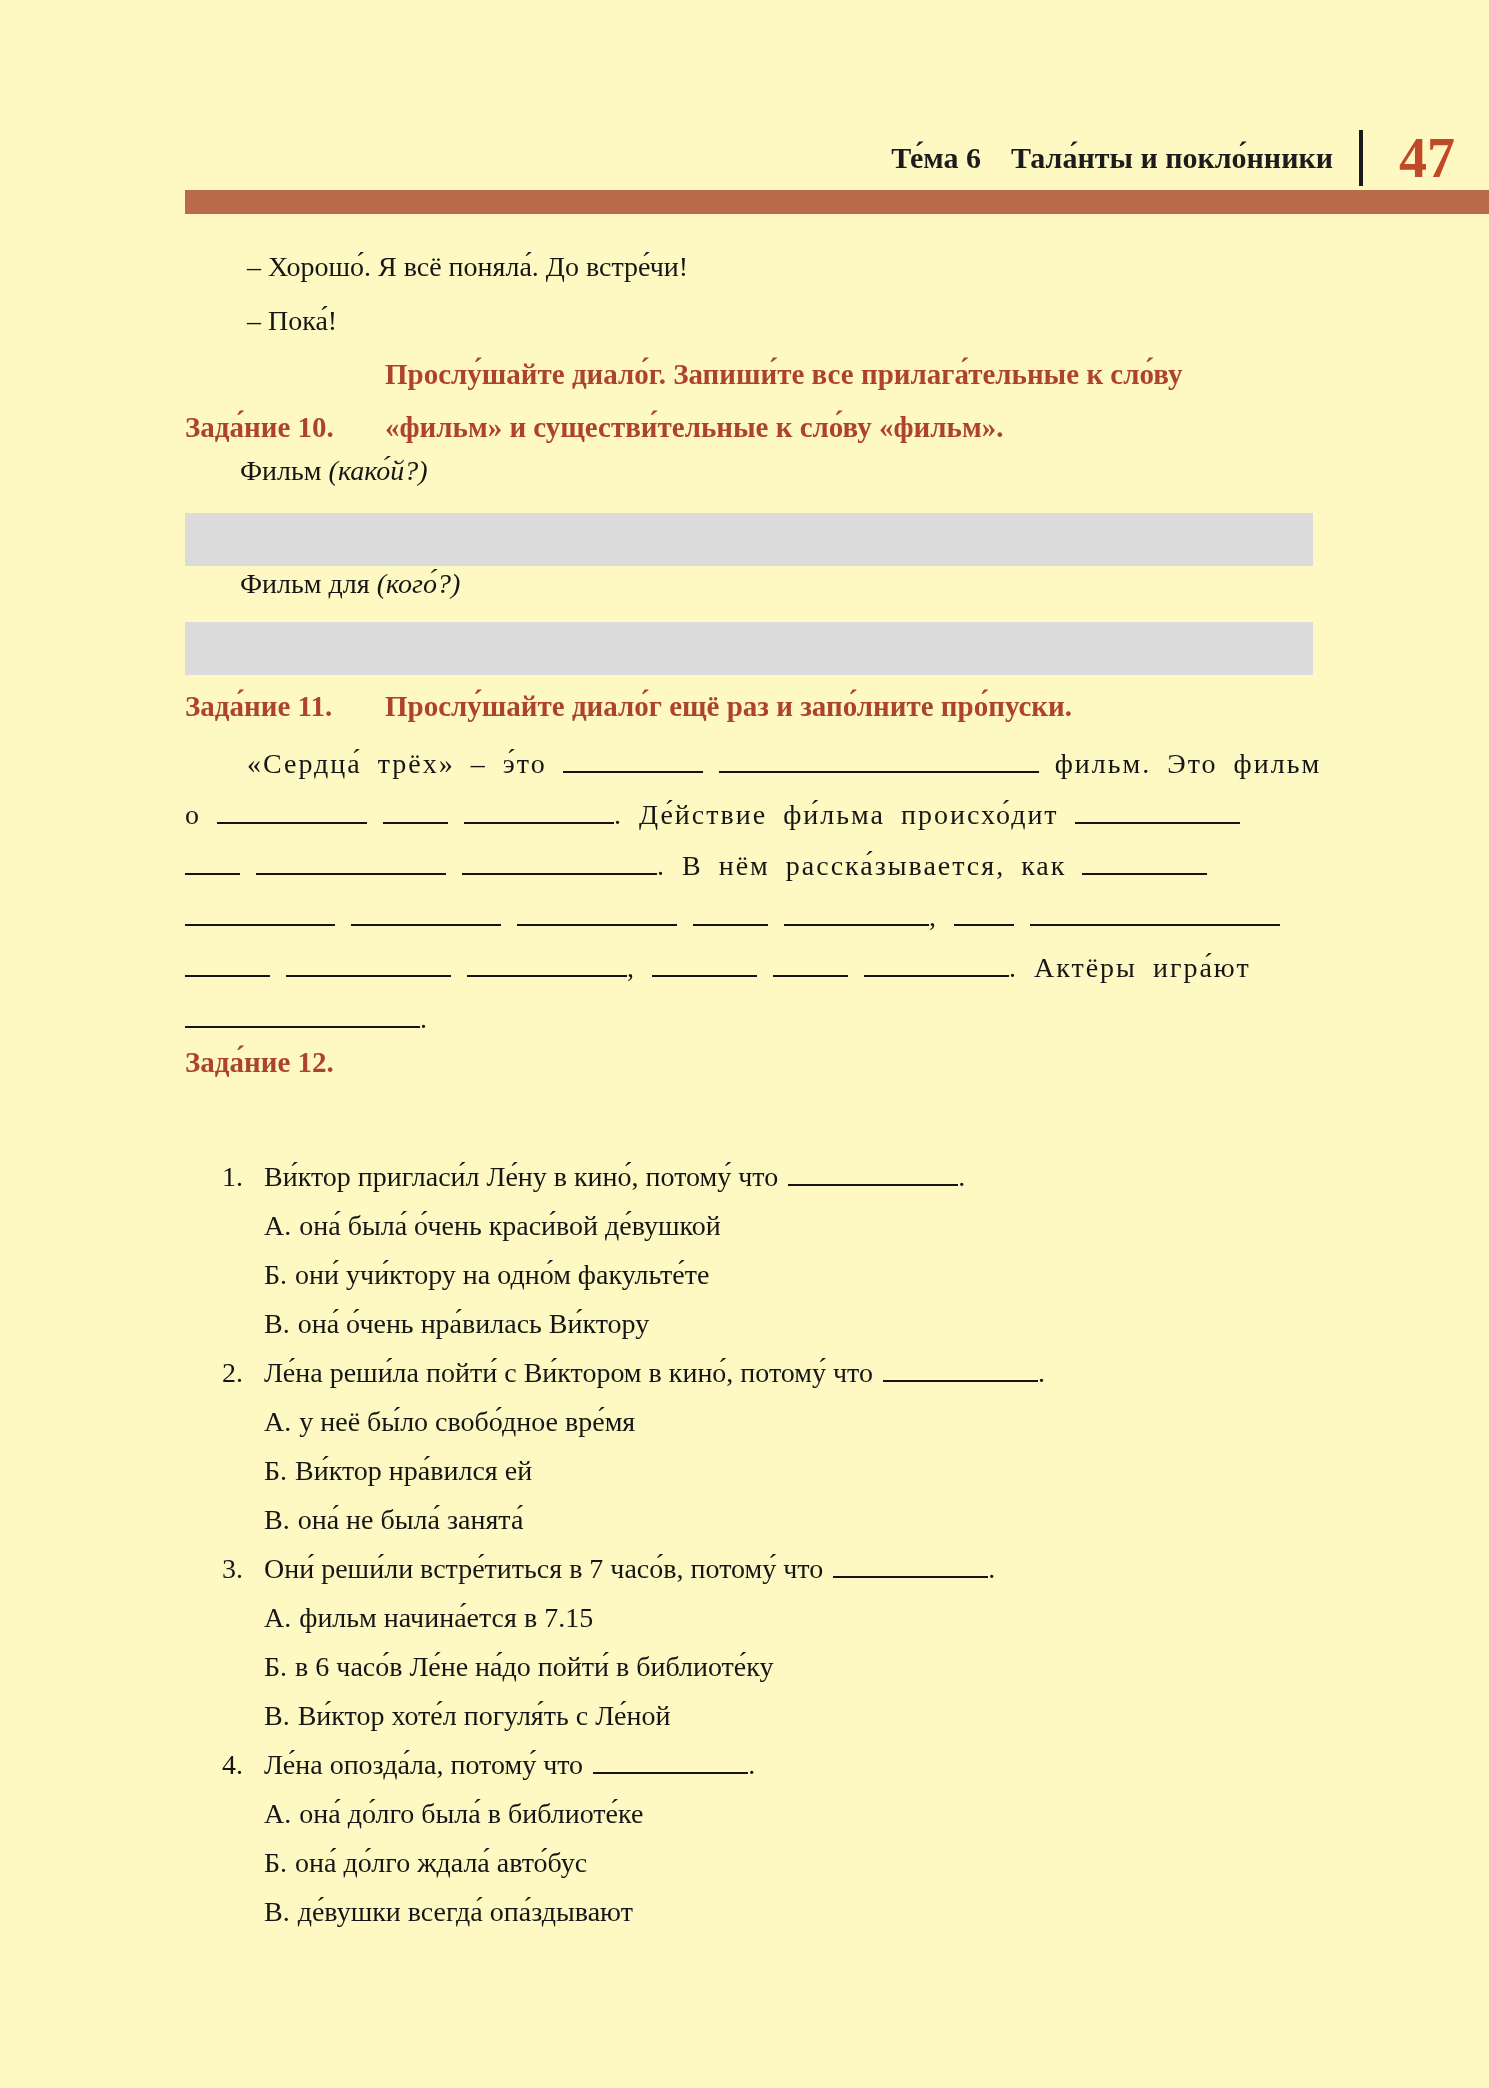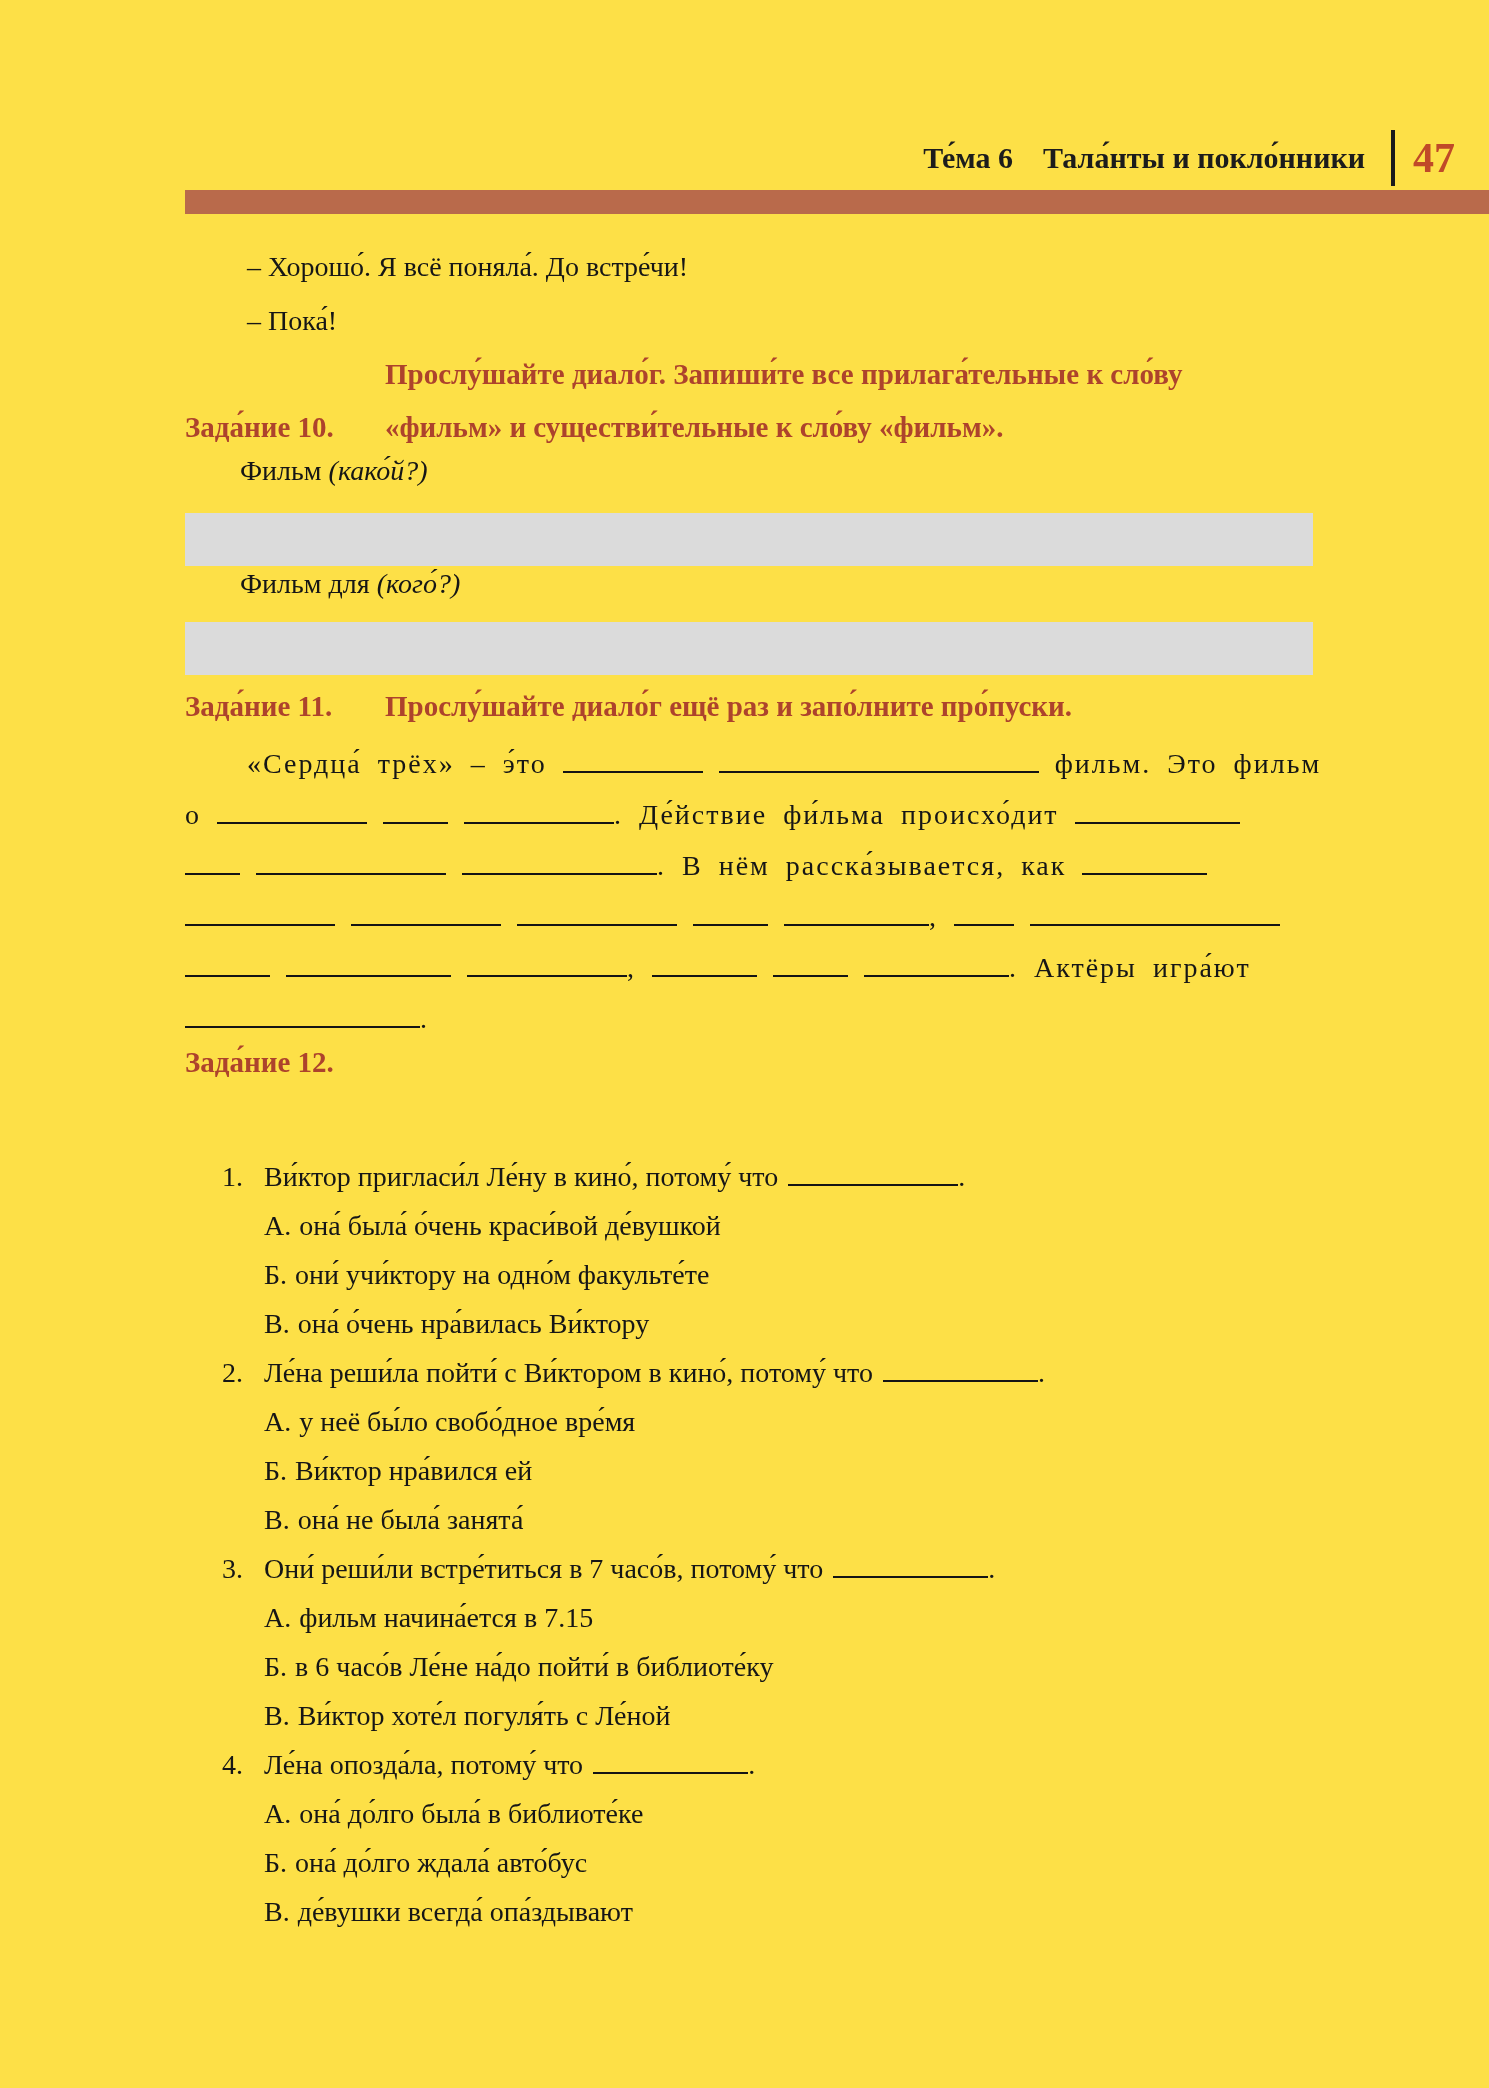--- a/index.html
+++ b/index.html
@@ -1,32 +1,32 @@
 <!DOCTYPE html>
 <html style="--accent-color: #b96a4b; --heading-color: #ad432c; --pagenum-color: #c04a28; --answerbar-color: #dbdbdb;"><head>
 <meta charset="utf-8">
 <style>
   * { margin:0; padding:0; box-sizing:border-box; }
   html,body { background:#ffffff; }
   .page {
     position:relative; width:1489px; height:2088px; margin:0 auto;
-    background:#fde047; overflow:hidden;
+    background:#fef9c3; overflow:hidden;
     font-family:"Liberation Serif","DejaVu Serif",serif;
     color:#161616; font-size:28px;
   }
   
   .header-row {
     position:absolute; top:130px; right:34px;
     display:flex; align-items:center; white-space:nowrap;
   }
   .chapter-label, .chapter-title { font-weight:bold; font-size:30px; color:#1c1c1c; }
   .chapter-title { margin-left:30px; }
   .vbar { width:4px; height:56px; background:#1b1b1b; margin-left:26px; }
   .page-num {
-    font-size:42px; font-weight:bold; margin-left:18px;
+    font-size:56px; font-weight:bold; margin-left:36px;
     color:var(--pagenum-color,#c04a28); line-height:1;
   }
   .accent-bar {
     position:absolute; left:185px; right:0; top:190px; height:24px;
     background:var(--accent-color,#b96a4b);
   }
   
   .abs { position:absolute; left:185px; width:1160px; }
   .dialog { top:240px; line-height:54px; padding-left:62px; }
   .task-head { display:flex; color:var(--heading-color,#ad432c); font-weight:bold; font-size:29px; line-height:53px; }

